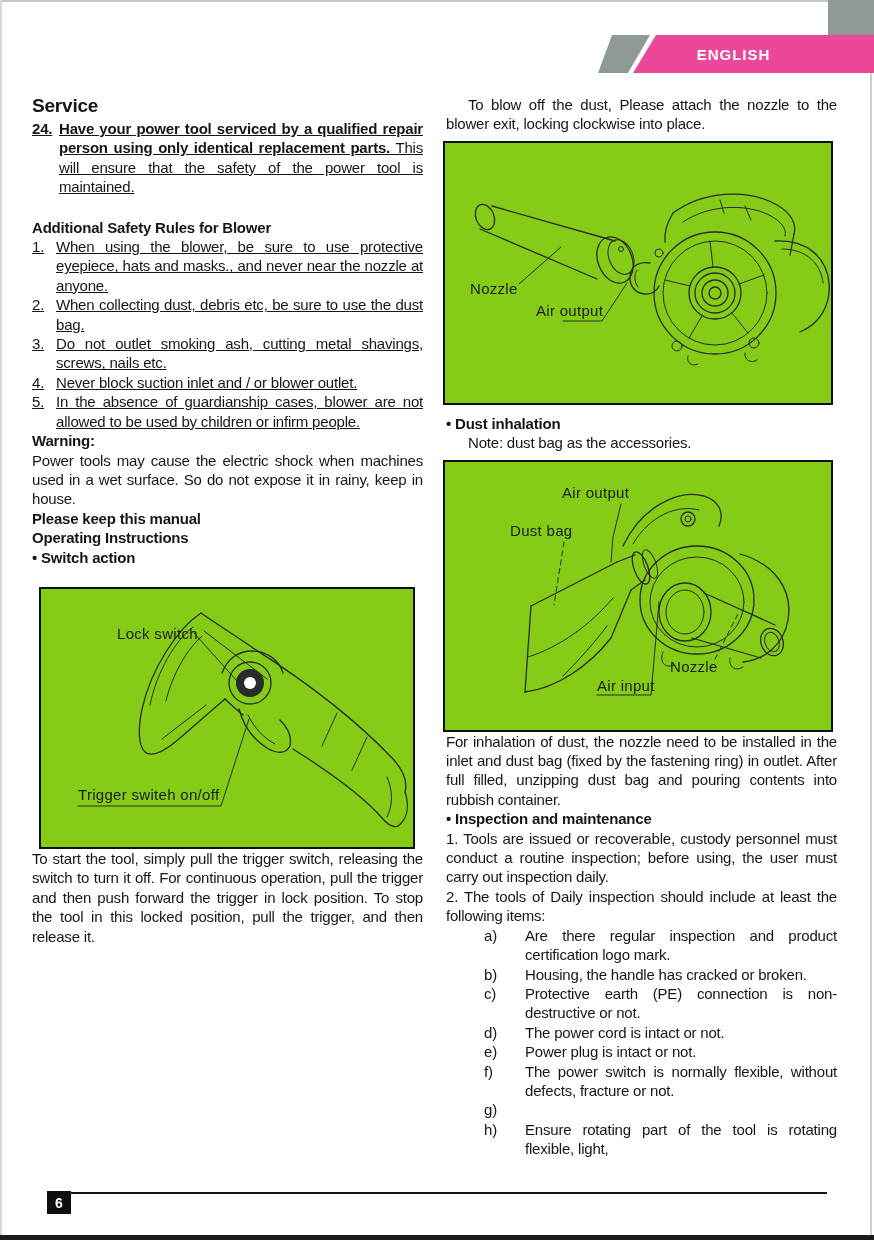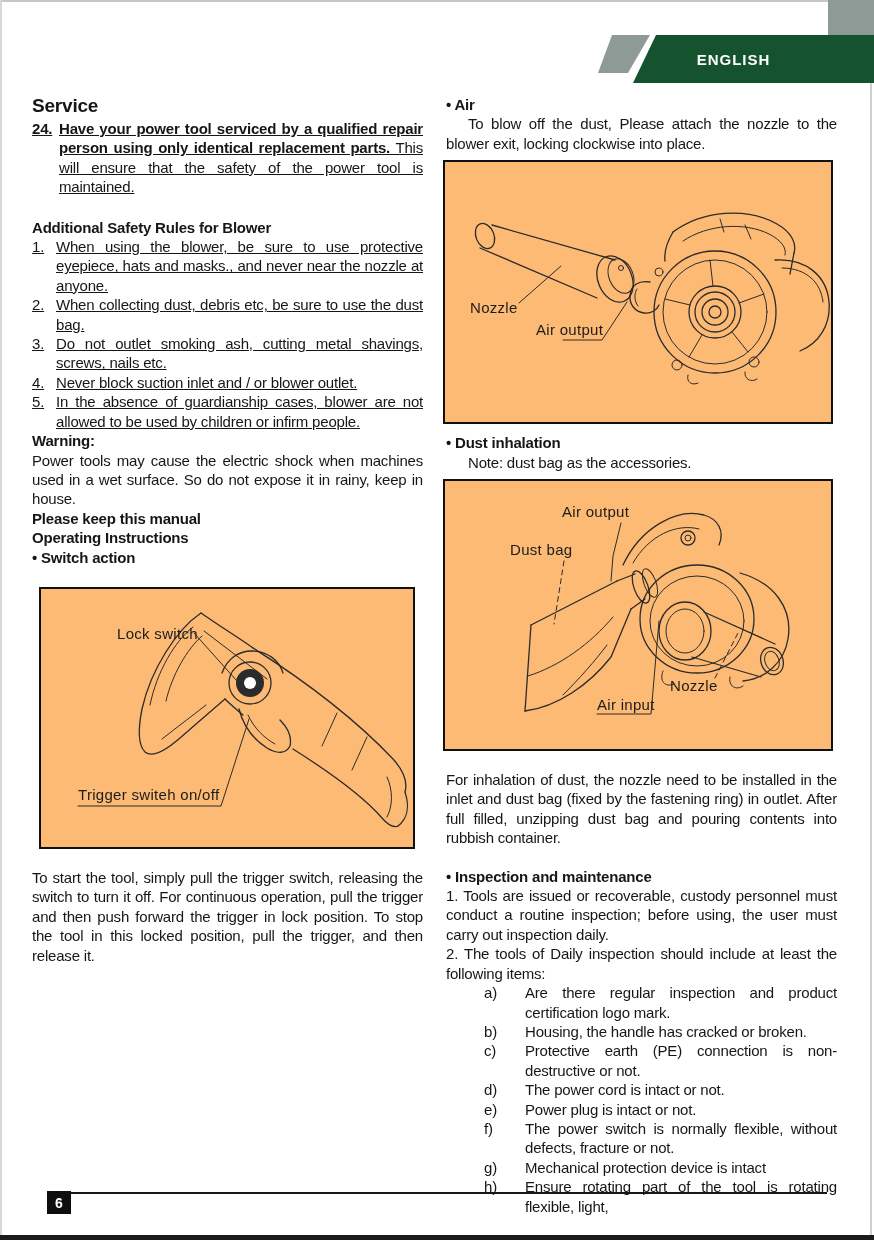--- a/index.html
+++ b/index.html
@@ -8,49 +8,49 @@
     font-family:"Liberation Sans",sans-serif;color:#161616;overflow:hidden;
   }
   
   .edge-top{position:absolute;left:0;top:0;width:874px;height:2px;background:#c6c6c6;}
   .edge-left{position:absolute;left:0;top:0;width:2px;height:1240px;background:#d8d8d8;}
   .edge-right{position:absolute;left:870px;top:0;width:2px;height:1240px;background:#cfcfcf;}
   .edge-bottom{position:absolute;left:0;top:1235px;width:874px;height:5px;background:#1b1b1b;}
 
   
   .hdr-tab{position:absolute;top:0;right:0;width:46px;height:73px;background:#8d9a95;}
-  .hdr-band{position:absolute;top:35px;left:633px;width:241px;height:48px;background:#14532d;
+  .hdr-band{position:absolute;top:35px;left:633px;width:241px;height:38px;background:#ec4899;
     clip-path:polygon(23px 0,100% 0,100% 100%,0 100%);
     display:flex;align-items:center;justify-content:center;text-align:center;}
   .hdr-band span{color:#ffffff;font-weight:bold;font-size:15px;letter-spacing:1px;padding-right:40px;}
   .hdr-para{position:absolute;top:35px;left:598px;width:52px;height:38px;background:#8d9a95;
     clip-path:polygon(14px 0,100% 0,30px 100%,0 100%);}
 
   
   .col{position:absolute;top:95px;width:391px;font-size:15px;line-height:19.4px;letter-spacing:-0.2px;}
   .col-l{left:32px;}
   .col-r{left:446px;}
   h1{font-size:19px;line-height:22px;font-weight:bold;margin:0 0 2px 0;letter-spacing:-0.2px;}
   .h2{font-weight:bold;}
   p{margin:0;}
   .just{text-align:justify;}
   .ind{text-indent:22px;}
   .gap21{margin-top:21px;}
-  .gap19{margin-top:19px;}
+  .gap19{}
   .lrow{display:flex;text-decoration:underline;}
   .lnum{flex:none;width:24px;}
   .lnum-w{flex:none;width:27px;font-weight:bold;}
   .ltext{flex:1;text-align:justify;}
   .note-ind{padding-left:22px;}
   .crow{display:flex;padding-left:38px;}
   .clet{flex:none;width:41px;}
   .ctext{flex:1;text-align:justify;}
 
   
-  .fig{border:2.5px solid #101010;background:#fdba74;position:relative;}
+  .fig{border:2.5px solid #101010;background:#84cc16;position:relative;}
   .fig-switch{margin:20px 0 0 7px;width:372px;height:258px;}
   .fig-blow{margin:7px 0 0 -3px;width:386px;height:260px;}
   .fig-dust{margin:7px 0 0 -3px;width:386px;height:268px;}
   .fig svg{display:block;width:100%;height:100%;}
   .ln{fill:none;stroke:#2b2b2b;stroke-width:1.3;stroke-linecap:round;stroke-linejoin:round;}
   .ln-thin{fill:none;stroke:#2b2b2b;stroke-width:1;stroke-linecap:round;}
   .dash{stroke-dasharray:5,4;}
   .lbl{font-family:"Liberation Sans",sans-serif;font-size:15px;fill:#1c1c1c;letter-spacing:0.3px;}
 
   
@@ -139,21 +139,20 @@
       <path class="ln-thin" d="M163,42 L226,90"></path>
       <text class="lbl" x="37" y="211">Trigger switeh on/off</text>
       <path class="ln-thin" d="M37,217 L180,217 L208,130"></path>
     </svg>
   </div>
 
   <p class="just gap19">To start the tool, simply pull the trigger switch, releasing the switch to turn it off. For continuous operation, pull the trigger and then push forward the trigger in lock position. To stop the tool in this locked position, pull the trigger, and then release it.</p>
 </div>
 
 <div class="col col-r">
-  <p class="h2">• Air</p>
   <p class="just ind">To blow off the dust, Please attach the nozzle to the blower exit, locking clockwise into place.</p>
 
   <div class="fig fig-blow">
     <svg viewBox="0 0 386 260">
 
       <ellipse class="ln" cx="40" cy="74" rx="9" ry="13" transform="rotate(-22 40 74)"></ellipse>
       <path class="ln" d="M47,63 L170,98"></path>
       <path class="ln" d="M35,86 L152,136"></path>
       <ellipse class="ln" cx="170" cy="117" rx="17" ry="24" transform="rotate(-22 170 117)"></ellipse>
       <ellipse class="ln-thin" cx="176" cy="114" rx="12" ry="18" transform="rotate(-22 176 114)"></ellipse>
@@ -270,21 +269,20 @@
   <div class="crow">
     <span class="clet">e)</span>
     <div class="ctext">Power plug is intact or not.</div>
   </div>
   <div class="crow">
     <span class="clet">f)</span>
     <div class="ctext">The power switch is normally flexible, without defects, fracture or not.</div>
   </div>
   <div class="crow">
     <span class="clet">g)</span>
-    <div class="ctext">Mechanical protection device is intact</div>
   </div>
   <div class="crow">
     <span class="clet">h)</span>
     <div class="ctext">Ensure rotating part of the tool is rotating flexible, light,</div>
   </div>
 </div>
 
 <div class="pn-line"></div>
 <div class="pn-box">
   <span>6</span>

